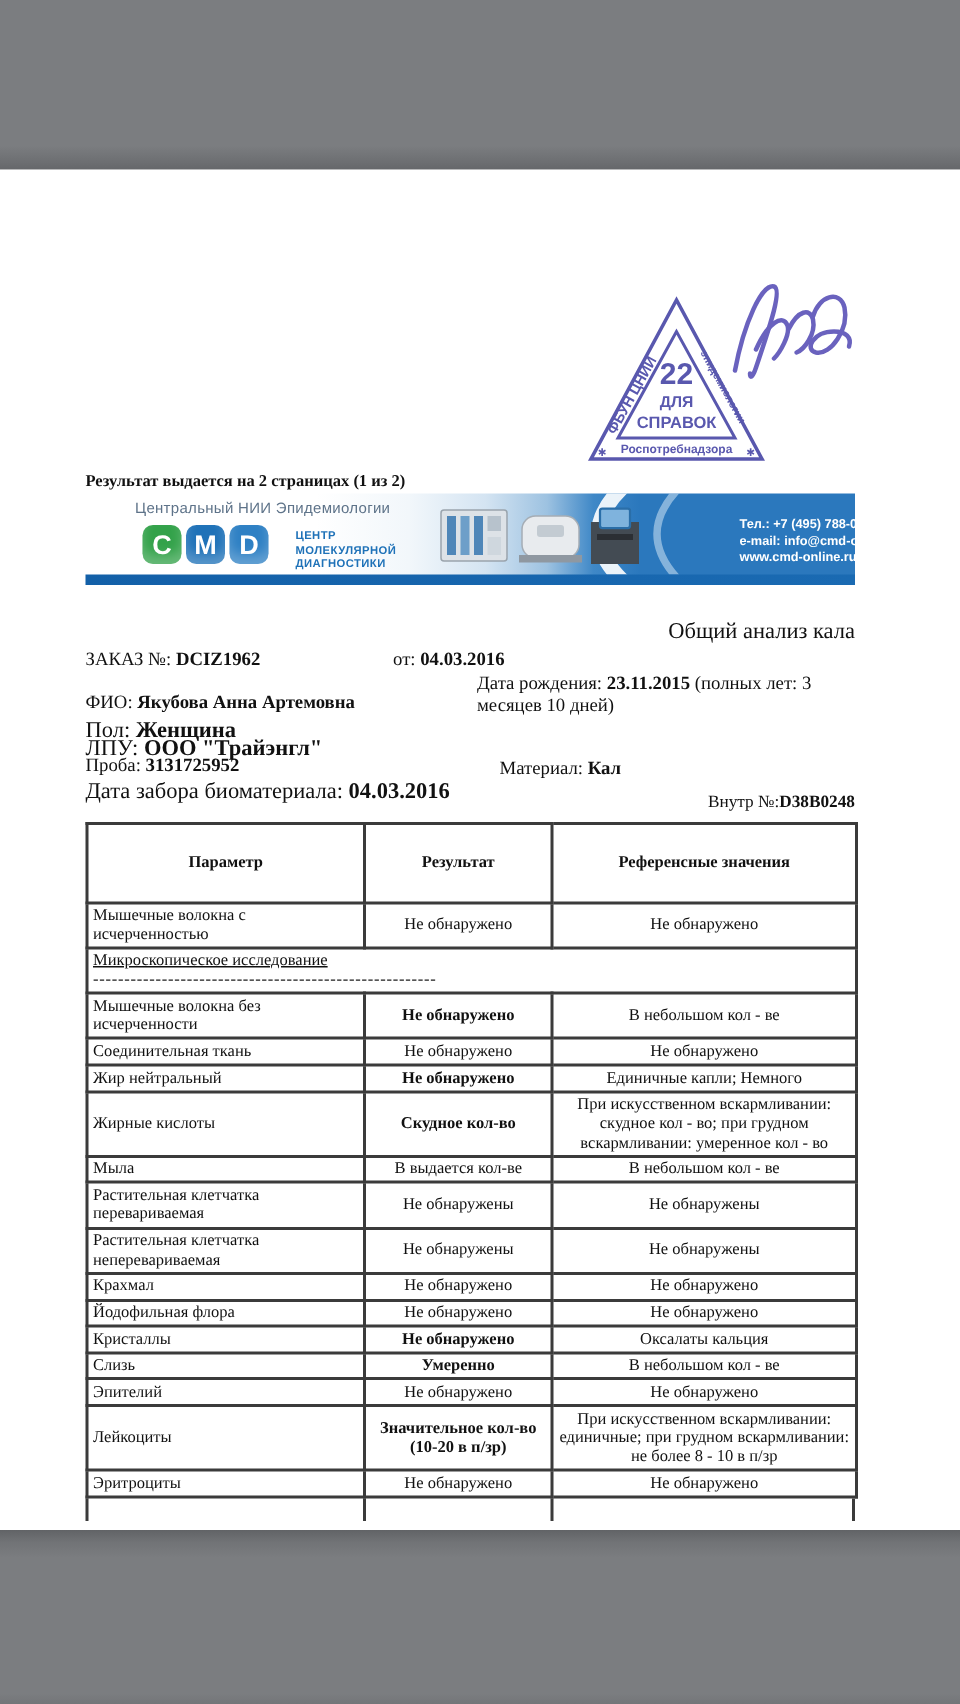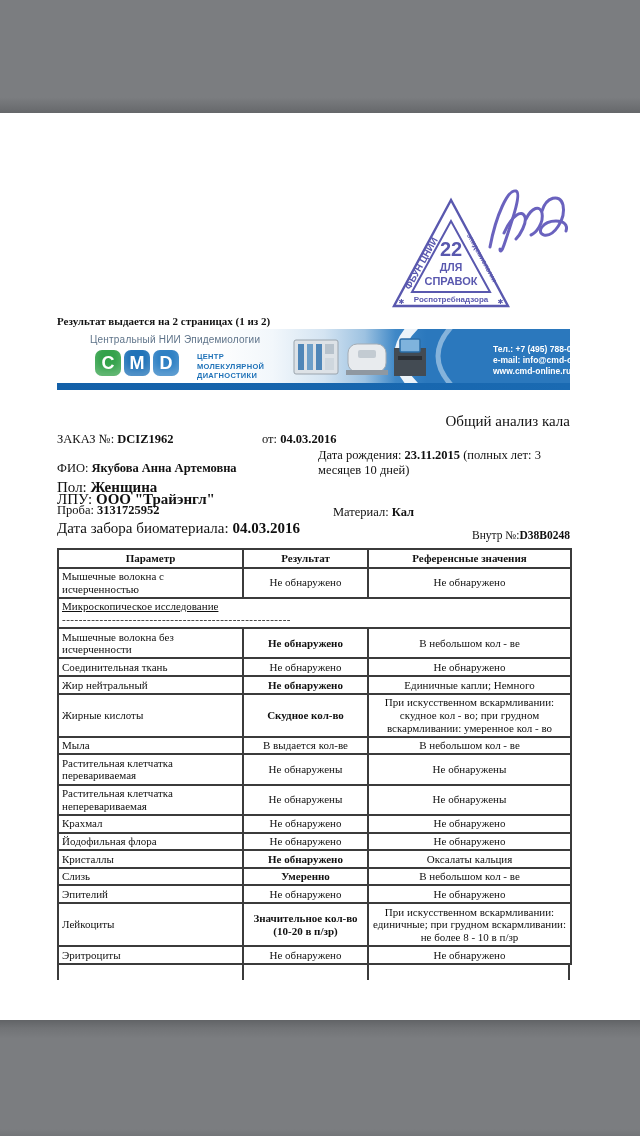--- a/index.html
+++ b/index.html
@@ -43,21 +43,21 @@
   .sm{position:absolute;font-size:15px;}
   .b{font-weight:bold;}
   .birth-block{position:absolute;left:318px;top:335px;width:255px;font-size:12.5px;line-height:15px;}
   .vnutr{position:absolute;left:320px;top:416px;width:250px;text-align:right;font-size:11.5px;}
 
   
   .table-wrap{position:absolute;left:57px;top:435px;width:513px;}
   table.results{border-collapse:collapse;table-layout:fixed;width:513px;font-size:11px;line-height:1.15;}
   table.results col.c1{width:185px;} table.results col.c2{width:125px;} table.results col.c3{width:203px;}
   table.results th,table.results td{border:2px solid #3b3b3b;padding:1.5px 3px;vertical-align:middle;}
-  table.results th{font-weight:bold;text-align:center;padding:2px 3px;}
+  table.results th{font-weight:bold;text-align:center;padding:19px 3px;}
   td.param{text-align:left;}
   td.result,td.ref{text-align:center;}
   td.section-cell{text-align:left;padding:2px 3px 4px 3px;}
   .section-title{text-decoration:underline;}
   .section-dashes{display:block;letter-spacing:.5px;}
   .open-row{position:relative;width:509px;height:15px;
     border-left:2px solid #3b3b3b;border-right:2px solid #3b3b3b;}
   .open-row .vdiv{position:absolute;top:0;width:2px;height:15px;background:#3b3b3b;}
 </style>
 </head>

